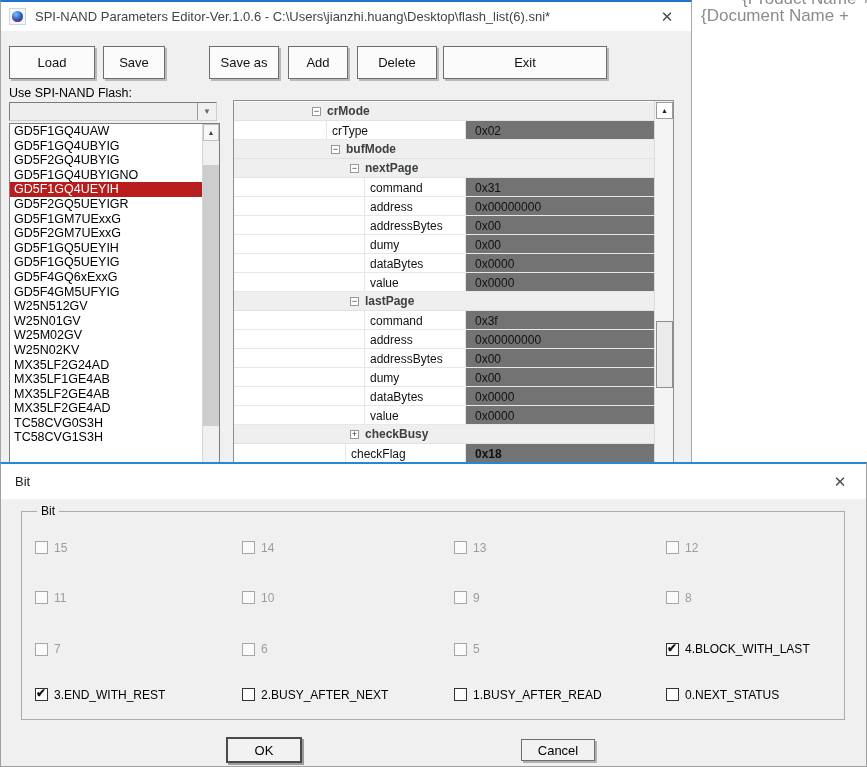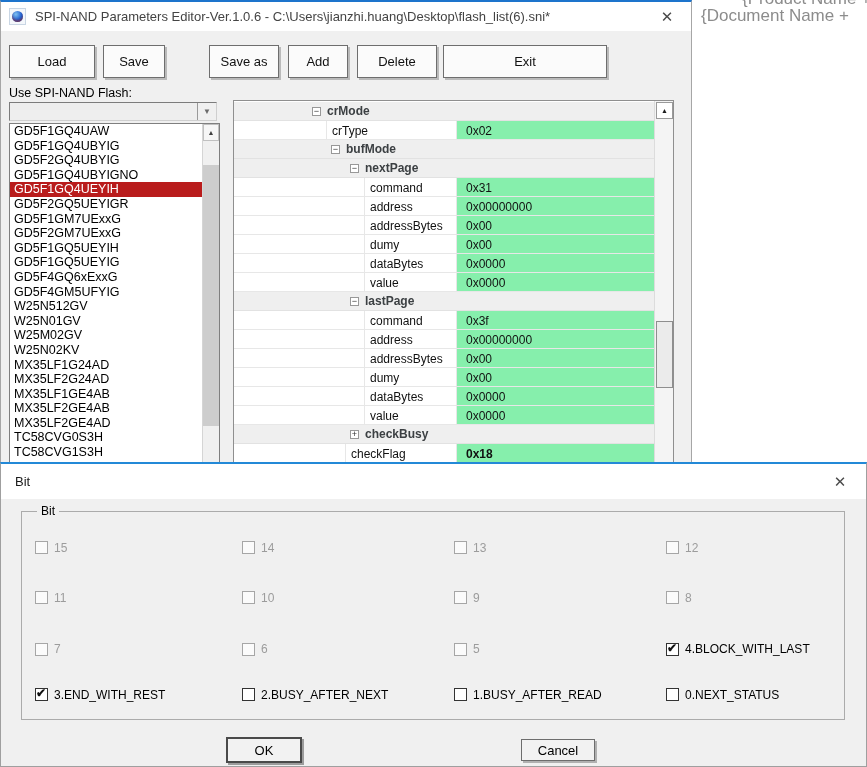--- a/index.html
+++ b/index.html
@@ -23,21 +23,21 @@
   #app-icon .orb { width:11px; height:11px; border-radius:50%;
                    background:radial-gradient(circle at 35% 30%, #7fc0f0 0%, #1f5fd0 55%, #123a8a 100%);
                    box-shadow:inset 0 -2px 2px rgba(160,40,40,.55); }
   #window-title { margin-left:9px; font-size:13px; color:#444; white-space:nowrap; }
   .close-x { position:absolute; top:0; height:29px; width:40px; display:flex;
              align-items:center; justify-content:center; font-size:15px; color:#4a4a4a;
              cursor:default; }
   #main-close { right:4px; }
 
   
-  #toolbar { position:absolute; left:8px; top:43px; height:34px; display:flex; }
+  #toolbar { position:absolute; left:8px; top:43px; height:34px; display:flex;align-items:center; }
   .tb-btn { height:33px; background:#fbfbfb; border:1px solid #6e6e6e;
             box-shadow:2px 2px 0 rgba(120,120,120,.45);
             font-size:13px; color:#111; display:flex; align-items:center;
             justify-content:center; font-family:"Liberation Sans", sans-serif; }
   .tb-btn:nth-child(1){ width:86px; margin-right:8px; }
   .tb-btn:nth-child(2){ width:62px; margin-right:8px; }
   .tb-btn:nth-child(3){ width:70px; margin-right:9px;margin-left:36px; }
   .tb-btn:nth-child(4){ width:60px; margin-right:9px; }
   .tb-btn:nth-child(5){ width:80px; margin-right:6px; }
   .tb-btn:nth-child(6){ width:164px; }
@@ -74,22 +74,22 @@
   .g-row { position:relative; height:19px; width:420px; border-bottom:1px solid #e7e7e7; }
   .g-row.group { background:#efefef; border-bottom:1px solid #e2e2e2; }
   .expand-box { position:absolute; top:5px; width:9px; height:9px; background:#ffffff;
                 border:1px solid #989898; font-size:9px; line-height:7px; text-align:center;
                 color:#333; }
   .group-label { position:absolute; top:2px; font-size:12px; font-weight:bold; color:#3c4043;
                  white-space:nowrap; }
   .name-cell { position:absolute; top:0; bottom:0; right:207px; background:#ffffff;
                border-left:1px solid #e7e7e7; font-size:12px; color:#111;
                padding:3px 0 0 5px; white-space:nowrap; }
-  .value-cell { position:absolute; top:0; bottom:0; left:222px; width:207px;
-                background:#86efac; border-left:1px solid #e7e7e7;
+  .value-cell { position:absolute; top:0; bottom:0; left:231px; width:207px;
+                background:#737373; border-left:1px solid #e7e7e7;
                 font-size:12px; color:#111; padding:3px 0 0 9px; white-space:nowrap; }
   .value-cell.bold { font-weight:bold; }
   #grid-scrollbar { position:absolute; right:0; top:0; width:19px; height:100%;
                     background:#f4f4f4; border-left:1px solid #dcdcdc; }
   #grid-scroll-up { position:absolute; top:1px; left:1px; width:17px; height:17px;
                     background:#ffffff; border:1px solid #9a9a9a; display:flex;
                     align-items:center; justify-content:center; font-size:7px; color:#1c1c1c; }
   #grid-scroll-thumb { position:absolute; top:220px; left:1px; width:17px; height:67px;
                        background:#ebebeb; border:1px solid #8e8e8e; }
 
@@ -167,21 +167,20 @@
         <div class="list-item">GD5F1GM7UExxG</div>
         <div class="list-item">GD5F2GM7UExxG</div>
         <div class="list-item">GD5F1GQ5UEYIH</div>
         <div class="list-item">GD5F1GQ5UEYIG</div>
         <div class="list-item">GD5F4GQ6xExxG</div>
         <div class="list-item">GD5F4GM5UFYIG</div>
         <div class="list-item">W25N512GV</div>
         <div class="list-item">W25N01GV</div>
         <div class="list-item">W25M02GV</div>
         <div class="list-item">W25N02KV</div>
-        <div class="list-item">MX35LF1G24AD</div>
         <div class="list-item">MX35LF2G24AD</div>
         <div class="list-item">MX35LF1GE4AB</div>
         <div class="list-item">MX35LF2GE4AB</div>
         <div class="list-item">MX35LF2GE4AD</div>
         <div class="list-item">TC58CVG0S3H</div>
         <div class="list-item">TC58CVG1S3H</div>
       </div>
     <div id="list-scrollbar">
       <div id="list-scroll-up">▲</div>
       <div id="list-scroll-thumb"></div>

